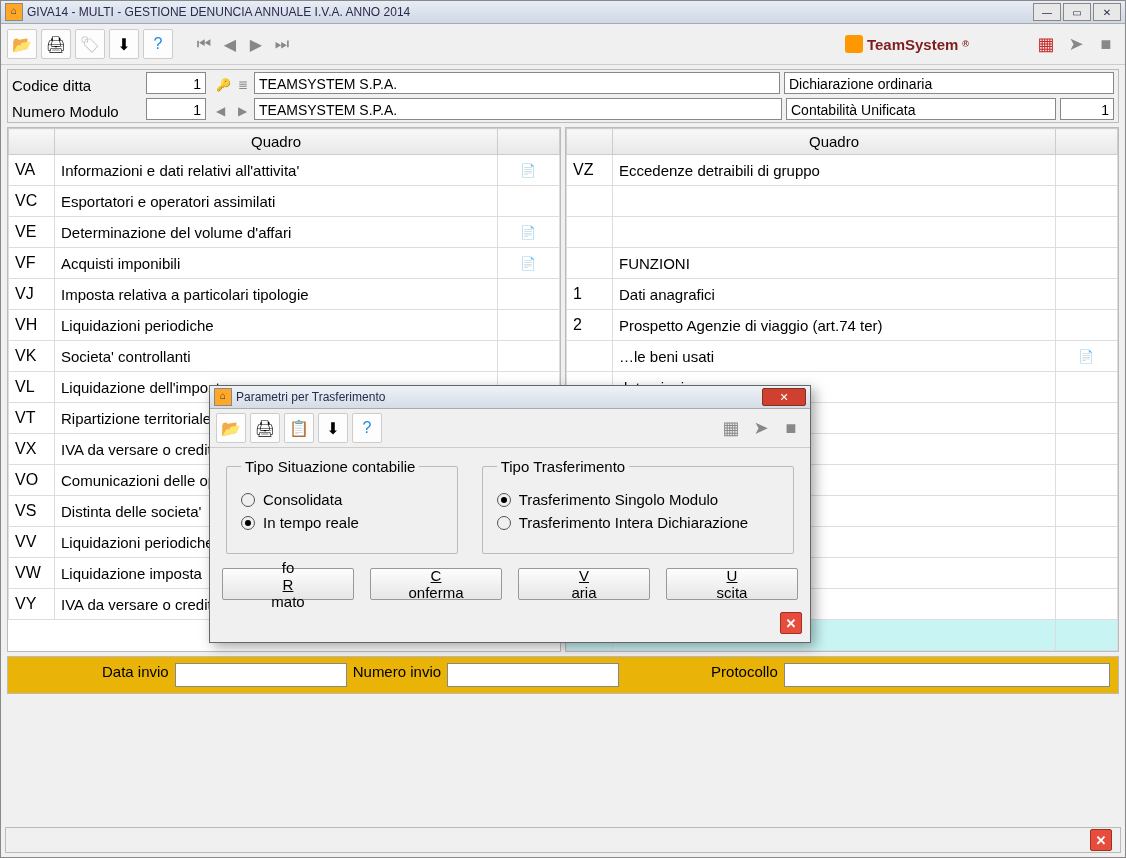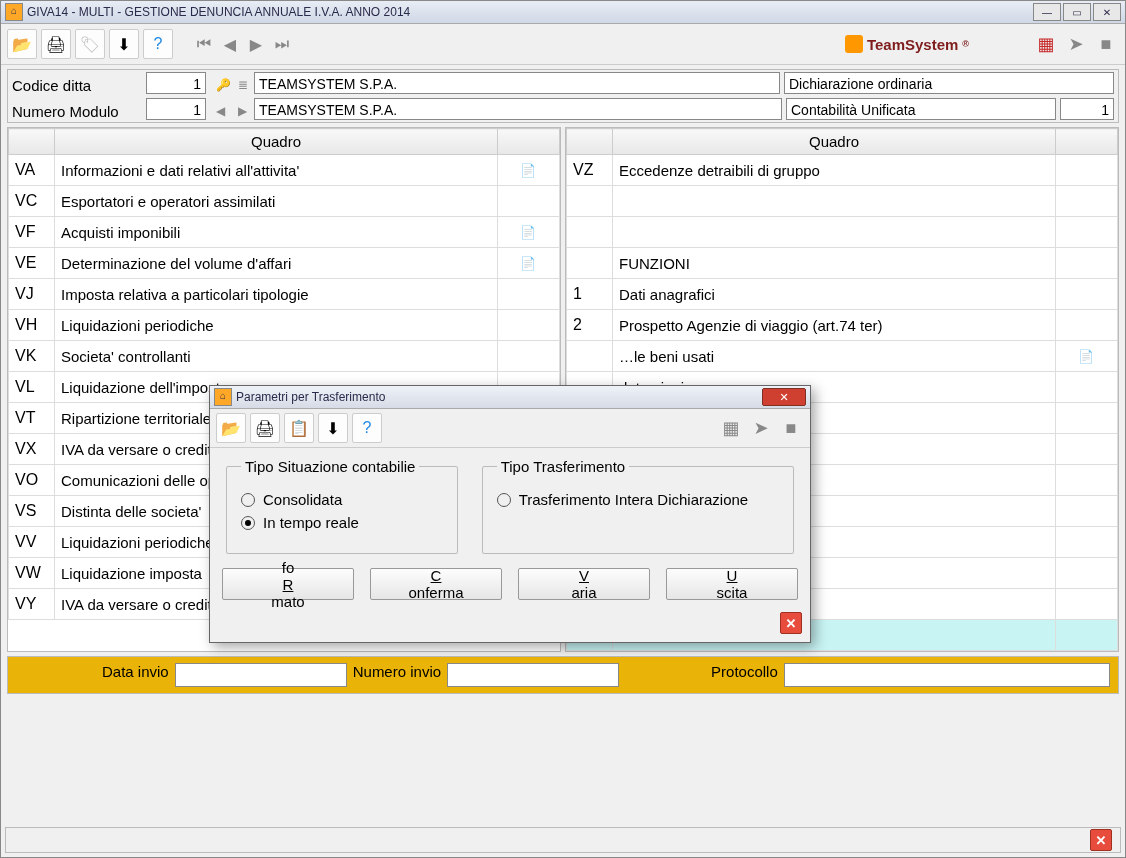--- a/index.html
+++ b/index.html
@@ -135,27 +135,27 @@
               <td class="code">VA</td>
               <td>Informazioni e dati relativi all'attivita'</td>
               <td class="icon">📄</td>
             </tr>
             <tr>
               <td class="code">VC</td>
               <td>Esportatori e operatori assimilati</td>
               <td class="icon"></td>
             </tr>
             <tr>
+              <td class="code">VE</td>
+              <td>Determinazione del volume d'affari</td>
+              <td class="icon">📄</td>
+            </tr>
+            <tr>
               <td class="code">VF</td>
               <td>Acquisti imponibili</td>
-              <td class="icon">📄</td>
-            </tr>
-            <tr>
-              <td class="code">VE</td>
-              <td>Determinazione del volume d'affari</td>
               <td class="icon">📄</td>
             </tr>
             <tr>
               <td class="code">VJ</td>
               <td>Imposta relativa a particolari tipologie</td>
               <td class="icon"></td>
             </tr>
             <tr>
               <td class="code">VH</td>
               <td>Liquidazioni periodiche</td>
@@ -349,20 +349,24 @@
           <span class="radio"></span>
           <span>Consolidata</span>
         </div>
         <div class="radio-row">
           <span class="radio sel"></span>
           <span>In tempo reale</span>
         </div>
       </fieldset>
       <fieldset style="flex:1.4">
         <legend>Tipo Trasferimento</legend>
+        <div class="radio-row">
+          <span class="radio sel"></span>
+          <span>Trasferimento Singolo Modulo</span>
+        </div>
         <div class="radio-row">
           <span class="radio"></span>
           <span>Trasferimento Intera Dichiarazione</span>
         </div>
       </fieldset>
     </div>
     <div class="buttons">
       <div class="mbtn">
         <span>fo</span>
           <span class="u">R</span>

